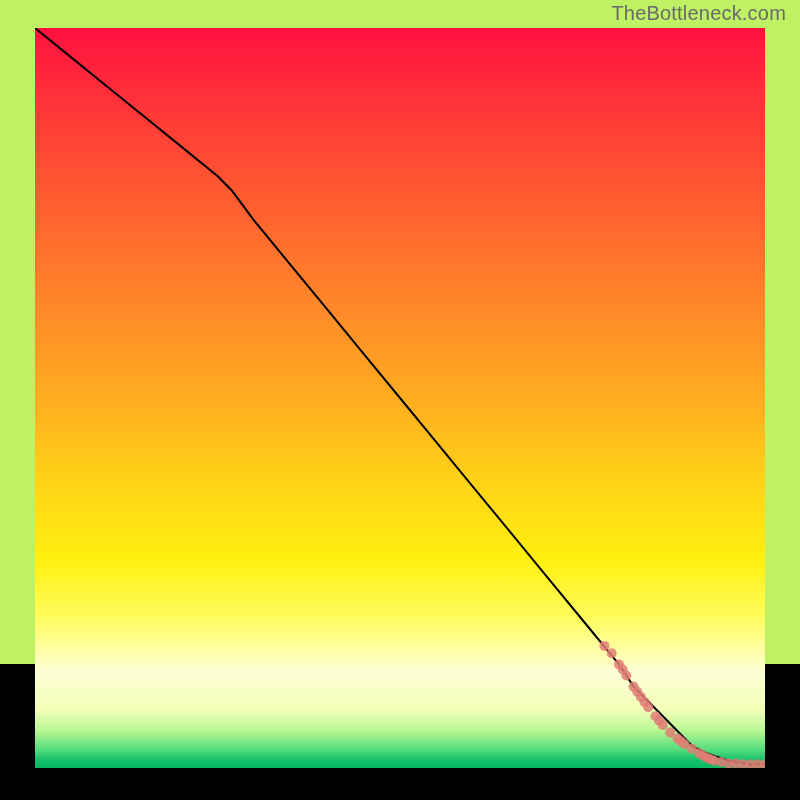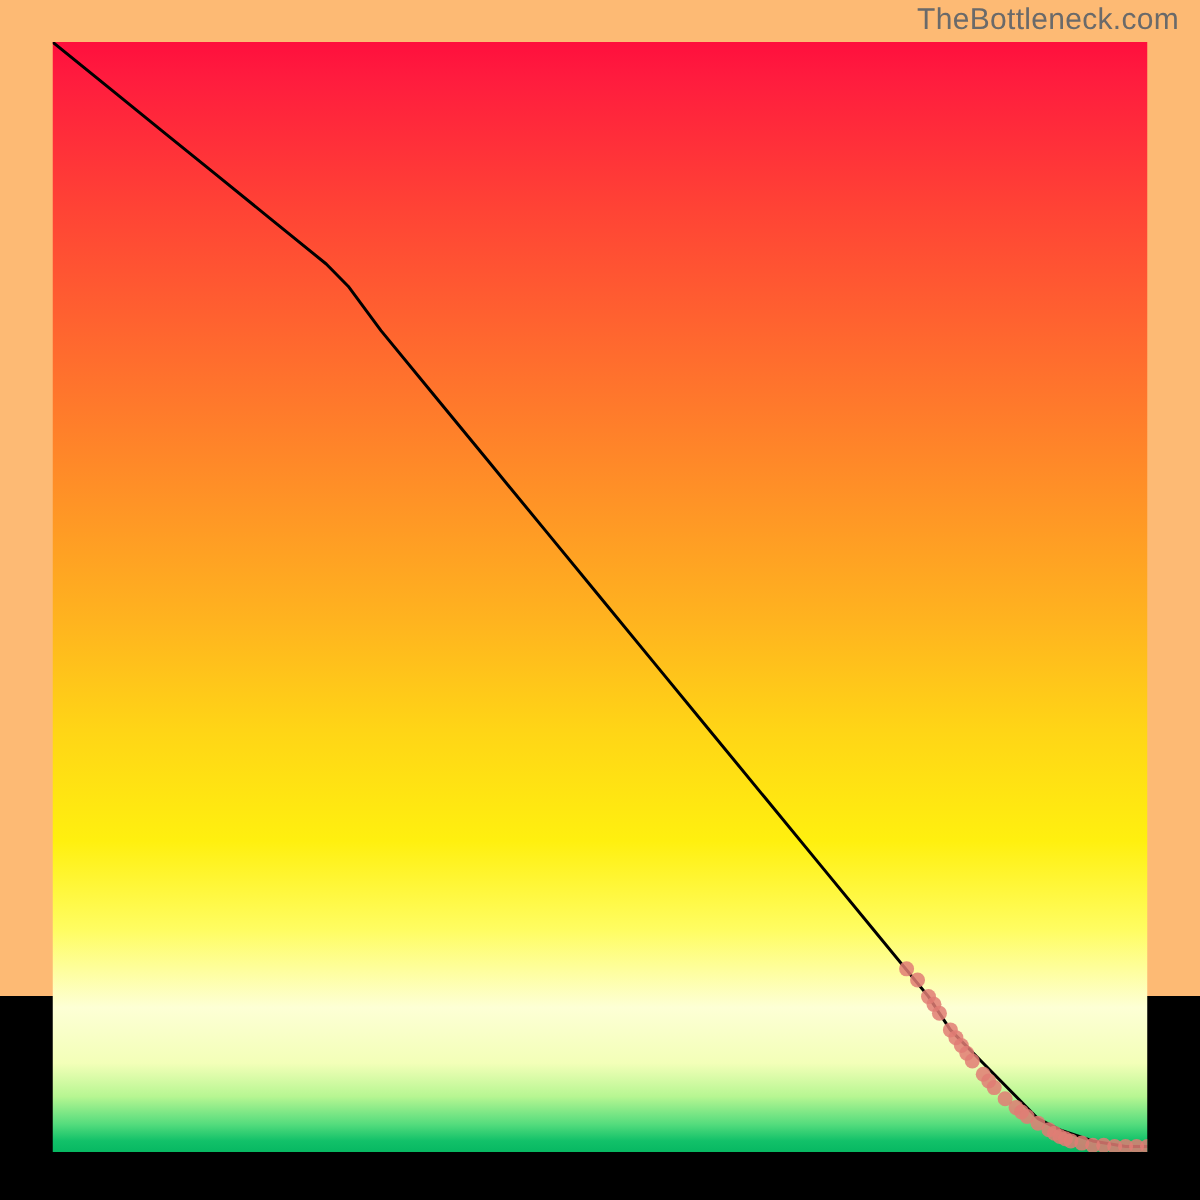--- a/index.html
+++ b/index.html
@@ -8,21 +8,21 @@
     width: 800px;
     height: 800px;
     background: #000;
     font-family: Arial, Helvetica, sans-serif;
     overflow: hidden;
   }
   .frame {
     position: relative;
     width: 800px;
     height: 664px;
-    background: #fdba74;
+    background: #bef264;
   }
   .attribution {
     position: absolute;
     top: 2px;
     right: 14px;
     color: #6a6a6a;
     font-size: 20px;
     font-weight: 500;
     letter-spacing: 0.2px;
   }

